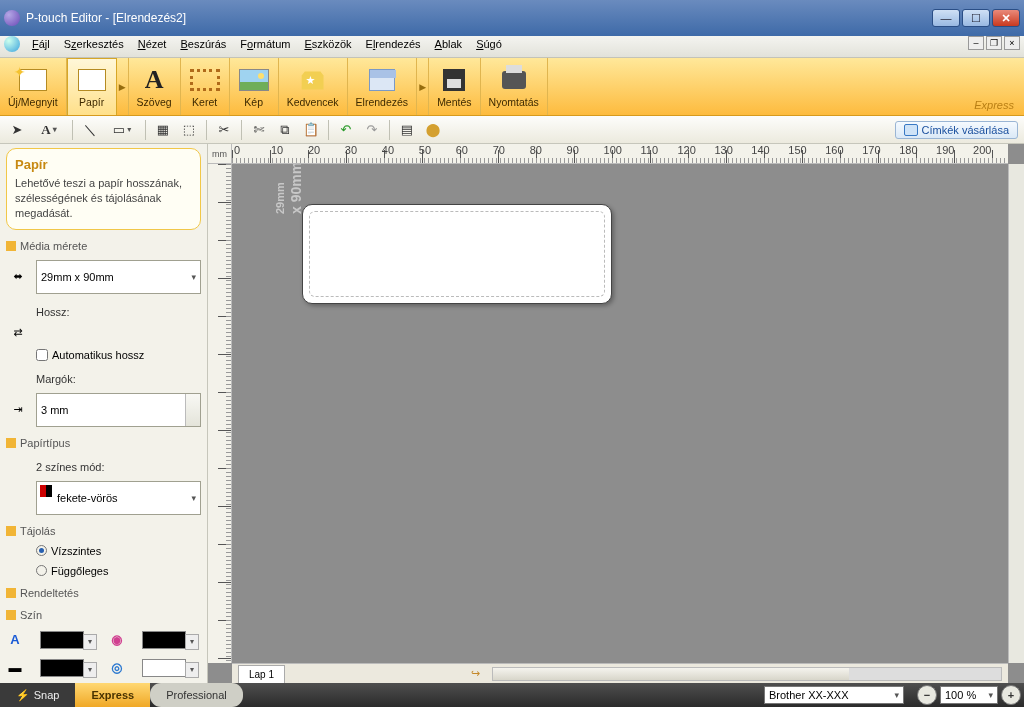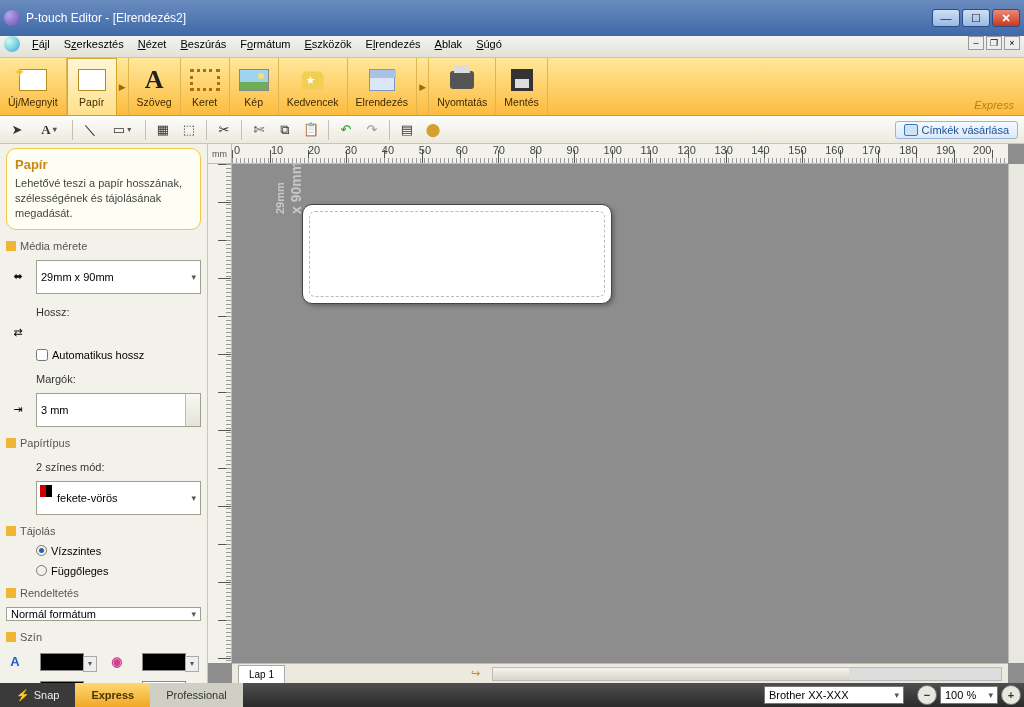--- a/index.html
+++ b/index.html
@@ -94,21 +94,21 @@
 .hbar { position: absolute; left: 24px; right: 16px; bottom: 0; height: 20px; background: #ece9de; border-top: 1px solid #bbb; display: flex; align-items: center; }
 .sheet-tab { height: 18px; padding: 0 10px; background: #fff; border: 1px solid #aaa; border-bottom: none; margin-left: 6px; font-size: 10px; display: flex; align-items: center; }
 .hbar .htrack { flex: 1; height: 14px; background: #ddd; margin: 0 6px; border: 1px solid #bbb; position: relative; }
 .hbar .hthumb { position: absolute; left: 0; top: 0; right: 30%; height: 100%; background: linear-gradient(#f5f4ee,#d8d6ca); }
 
 
 .status { height: 24px; background: linear-gradient(#4f4f4f,#2b2b2b); display: flex; align-items: center; color: #ddd; }
 .modebtn { height: 24px; padding: 0 16px; display: flex; align-items: center; gap: 4px; font-size: 11px; }
 .modebtn.snap { background: #3a3a3a; color: #eee; }
 .modebtn.express { background: linear-gradient(#ffd873,#f0a826); color: #4a3300; font-weight: bold; }
-.modebtn.pro { background: #cfcfc6; color: #333; }
+.modebtn.pro { background: #cfcfc6; color: #333; border-radius: 11px; }
 .status .flex { flex: 1; }
 .printer { height: 18px; width: 140px; background: #fff; border: 1px solid #777; color: #000; padding: 0 4px; display: flex; align-items: center; position: relative; margin-right: 10px; }
 .printer::after { content: "▾"; position: absolute; right: 4px; font-size: 9px; color: #555; }
 .zoombtn { width: 20px; height: 20px; border: 1px solid #777; border-radius: 10px; background: #e8e8e0; color: #333; display: flex; align-items: center; justify-content: center; margin: 0 3px; font-weight: bold; }
 .zoompct { height: 18px; width: 58px; background: #fff; border: 1px solid #777; color: #000; display: flex; align-items: center; padding: 0 4px; position: relative; }
 .zoompct::after { content: "▾"; position: absolute; right: 4px; font-size: 9px; color: #555; }
 
 
 .i-doc { width: 28px; height: 22px; border: 1px solid #b58b22; background: #fff; position: relative; }
 .i-doc.star::after { content: "✦"; position: absolute; left: -6px; top: -6px; color: #f4c230; font-size: 14px; }
@@ -197,29 +197,29 @@
   </div>
   <div class="ribgrp">
     <div class="ribicon">
         <div class="i-layout"></div>
       </div>
     <div class="riblabel">Elrendezés</div>
   </div>
   <div class="ribarrow">▶</div>
   <div class="ribgrp">
     <div class="ribicon">
+        <div class="i-save"></div>
+      </div>
+    <div class="riblabel">Mentés</div>
+  </div>
+  <div class="ribgrp">
+    <div class="ribicon">
         <div class="i-print"></div>
       </div>
     <div class="riblabel">Nyomtatás</div>
-  </div>
-  <div class="ribgrp">
-    <div class="ribicon">
-        <div class="i-save"></div>
-      </div>
-    <div class="riblabel">Mentés</div>
   </div>
   <div class="flex"></div>
   <div class="express-txt">Express</div>
 </div>
 
 <div class="toolbar2">
   <div class="tbtn">➤</div>
   <div class="tbtn wide dd" style="font-family:Georgia;font-weight:bold">A</div>
   <div class="tsep"></div>
   <div class="tbtn">＼</div>
@@ -301,21 +301,20 @@
       </div>
     <div class="rad">
         <div class="dot"></div>
         <span>Függőleges</span>
       </div>
 
     <div class="sect-hd">
         <div class="sq"></div>
         <span>Rendeltetés</span>
       </div>
-    <div class="combo" style="margin-top:2px">Normál formátum</div>
 
     <div class="sect-hd">
         <div class="sq"></div>
         <span>Szín</span>
       </div>
     <div class="color-row">
       <div class="cwrap">
           <span class="cglyph cA">A</span>
           <div class="cswatch"></div>
         </div>

